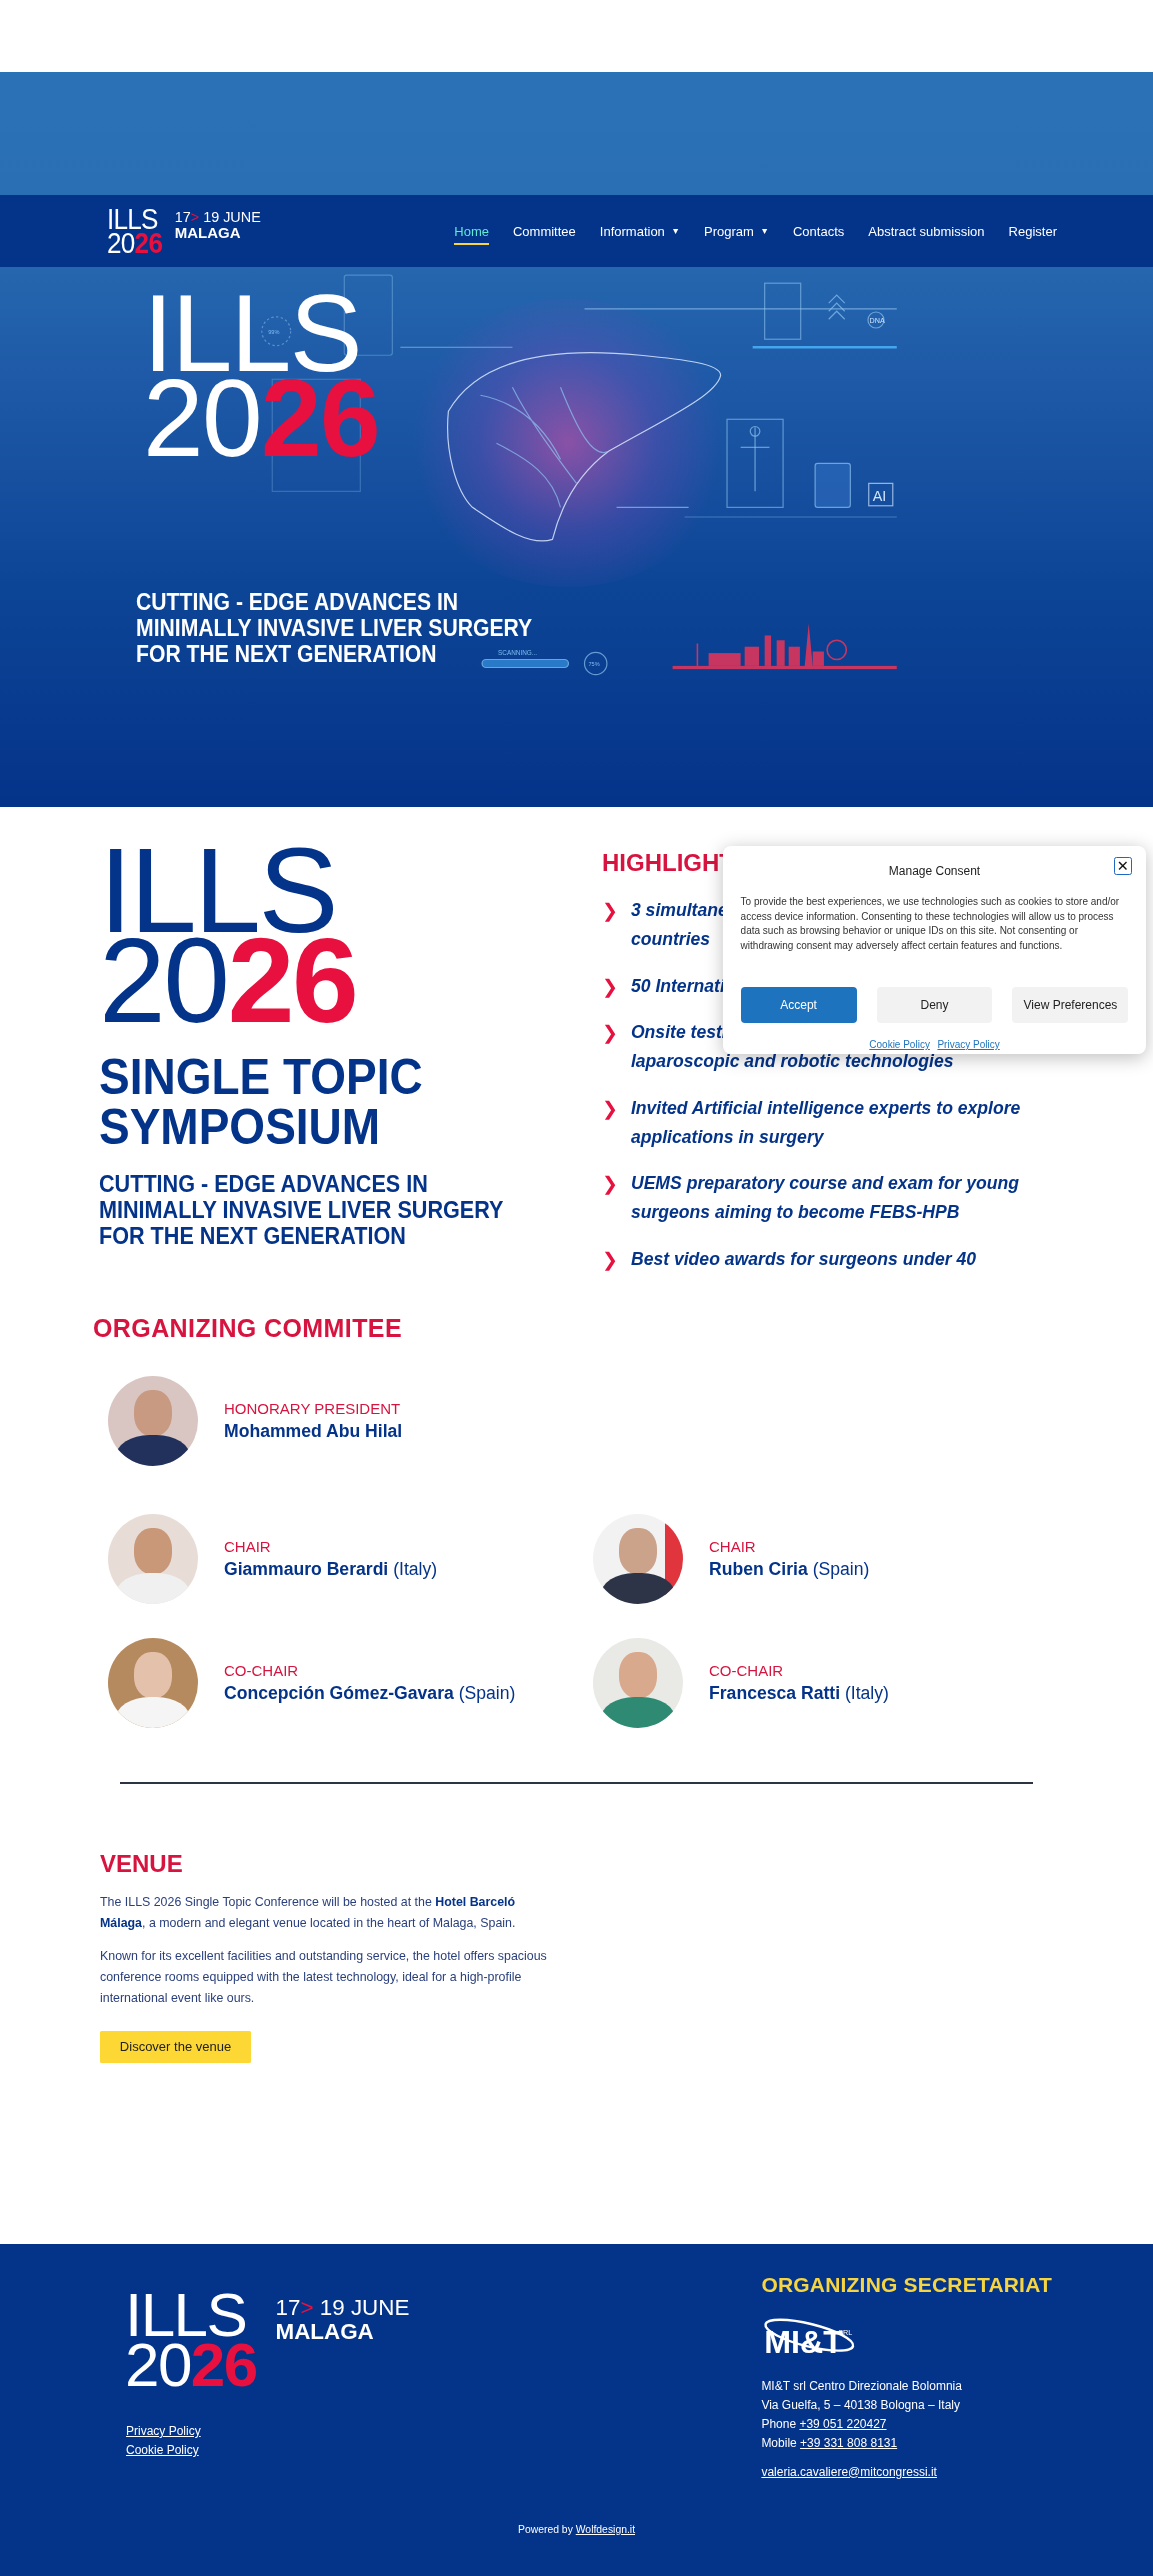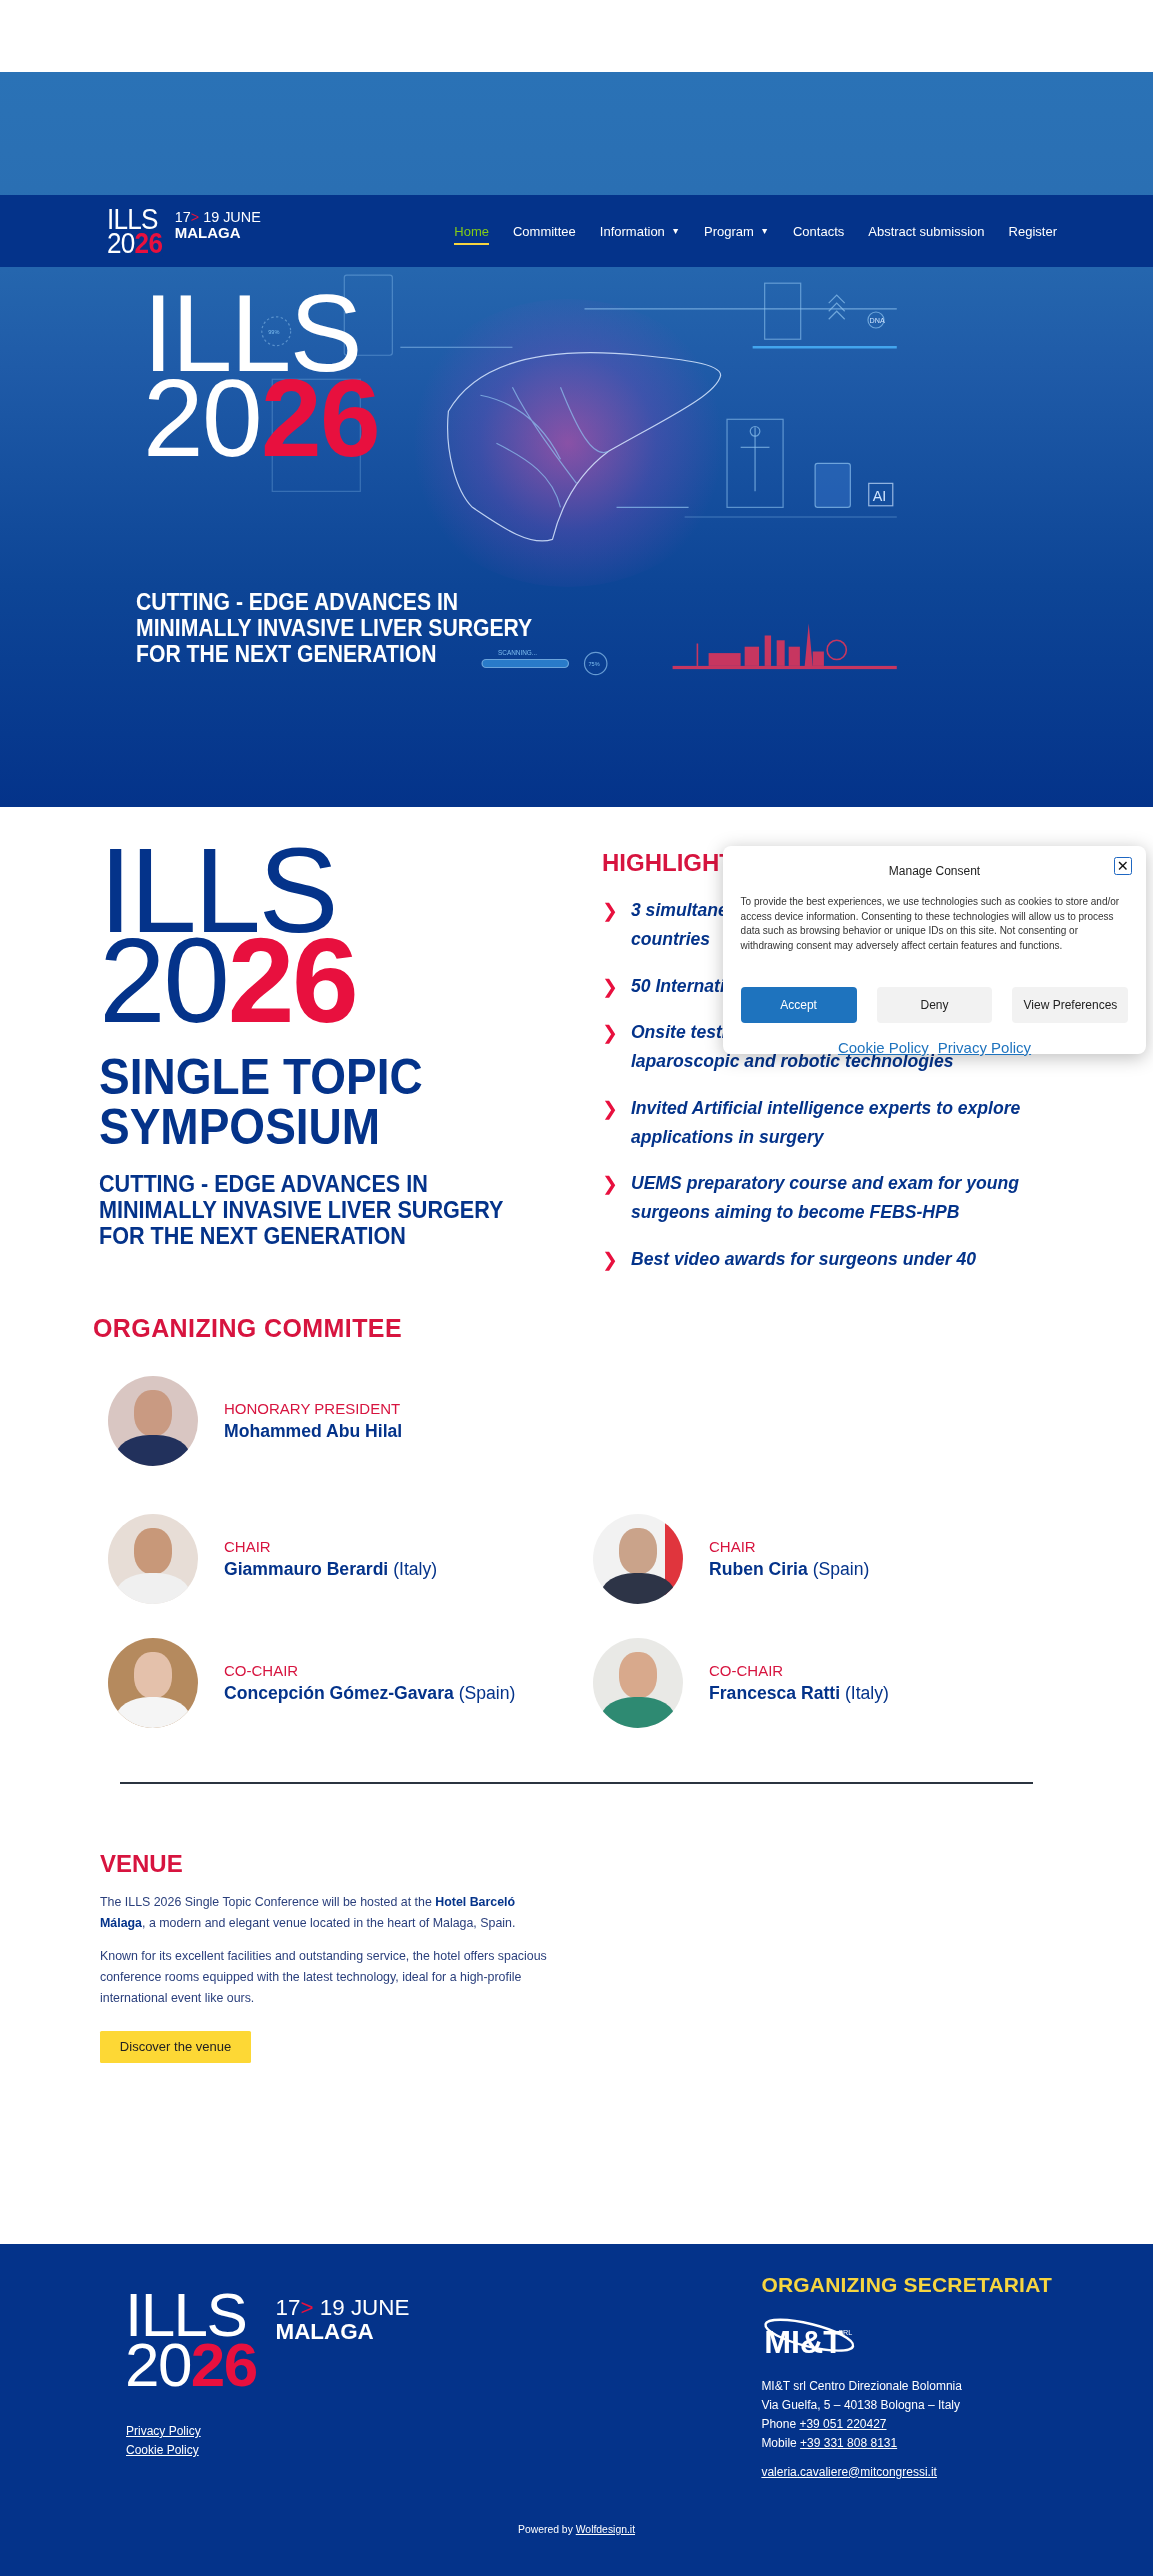--- a/index.html
+++ b/index.html
@@ -14,21 +14,21 @@
   
   .navbar { position: absolute; left: 0; top: 123px; width: 1153px; height: 72px; background: #04338a; display: flex; align-items: center; padding: 0 96px 0 107px; z-index: 2; }
   .nav-logo { display: flex; align-items: flex-start; gap: 6.4px; }
   .nav-logo .ills { font-family: "Liberation Sans", sans-serif; font-weight: 400; color: #fff; font-size: 29px; line-height: 24px; letter-spacing: -0.8px; transform: scaleX(0.9); transform-origin: left; }
   .nav-logo .ills .red { color: #e8103e; font-weight: 700; }
   .nav-logo .dates { color: #fff; font-size: 14.4px; line-height: 16px; margin-top: 1.6px; }
   .nav-logo .dates .arrow { color: #e8103e; }
   .nav-logo .dates b { display: block; font-weight: 700; font-size: 15px; }
   .nav-menu { margin-left: auto; display: flex; gap: 24px; align-items: center; }
   .nav-item { color: #ffffff; font-size: 13px; text-decoration: none; display: flex; align-items: center; gap: 6.4px; padding: 4.8px 0; position: relative; }
-  .nav-item.active { color: #84cc16; }
+  .nav-item.active { color: #5eead4; }
   .nav-item.active::after { content: ""; position: absolute; left: 0; right: 0; bottom: -1.6px; height: 1.6px; background: #f7d540; }
   .caret { font-size: 8.8px; }
 
   
   .hero-art { position: absolute; left: 0; top: 195px; width: 1153px; height: 540px; }
   .glow { position: absolute; left: 400px; top: 32px; width: 336px; height: 288px; border-radius: 50%; background: radial-gradient(circle, rgba(230,80,170,0.55) 0%, rgba(160,70,190,0.25) 40%, rgba(30,90,180,0) 70%); }
   .hero-title { position: absolute; left: 143px; top: 24px; color: #fff; font-size: 109px; line-height: 85px; font-weight: 400; letter-spacing: -1.6px; }
   .hero-title .row2 .red { color: #e8103e; font-weight: 700; }
   .hero-tagline { position: absolute; left: 136px; top: 322px; color: #fff; font-size: 23px; line-height: 26px; font-weight: 700; letter-spacing: 0px; text-transform: uppercase; transform: scaleX(0.92); transform-origin: left; }
   .hero-svg { position: absolute; left: 0; top: 0; }
@@ -50,21 +50,21 @@
 
   
   .consent { position: absolute; left: 723px; top: 846px; width: 423px; height: 208px; background: #ffffff; border-radius: 8px; box-shadow: 0 3.2px 17.6px rgba(0,0,0,0.25); z-index: 10; padding: 13px 17.6px; }
   .consent-title { text-align: center; font-size: 12px; color: #222; margin-top: 4.8px; }
   .consent-close { position: absolute; right: 14.4px; top: 11.2px; width: 17.6px; height: 17.6px; border: 1.6px solid #1e67c2; border-radius: 2.4px; display: flex; align-items: center; justify-content: center; font-size: 14.4px; font-weight: 700; color: #111; cursor: pointer; line-height: 1; }
   .consent-body { margin-top: 17.6px; font-size: 10px; line-height: 14.4px; color: #333; }
   .consent-buttons { display: flex; gap: 20px; margin-top: 34px; }
   .cbtn { flex: 1; height: 36px; border-radius: 4px; border: none; font-size: 12px; display: flex; align-items: center; justify-content: center; cursor: pointer; font-family: "Liberation Sans", sans-serif; }
   .cbtn.accept { background: #1e73be; color: #fff; }
   .cbtn.deny, .cbtn.prefs { background: #f2f2f2; color: #222; }
-  .consent-links { text-align: center; margin-top: 16px; font-size: 15px; }
+  .consent-links { text-align: center; margin-top: 16px; font-size: 10px; }
   .consent-links a { color: #1e73be; margin: 0 2.4px; }
 
   
   .committee { position: absolute; left: 0; top: 1314px; width: 1153px; }
   .comm-title { position: absolute; left: 93px; top: 0; color: #d7143f; font-size: 25px; font-weight: 700; letter-spacing: 0.4px; }
   .member { position: absolute; display: flex; align-items: center; gap: 26px; }
   .avatar { width: 90px; height: 90px; border-radius: 50%; overflow: hidden; position: relative; flex-shrink: 0; }
   .avatar .head { position: absolute; left: 26px; top: 14.4px; width: 38px; height: 46px; border-radius: 45%; }
   .avatar .body { position: absolute; left: 8px; top: 59px; width: 74px; height: 48px; border-radius: 45% 45% 0 0; }
   .role { color: #d7143f; font-size: 15px; margin-bottom: 4.8px; }

